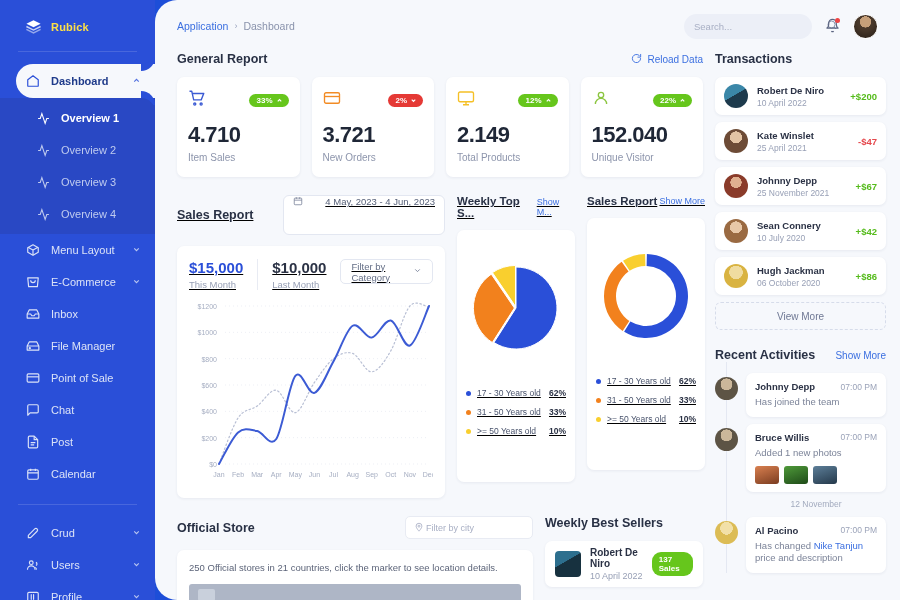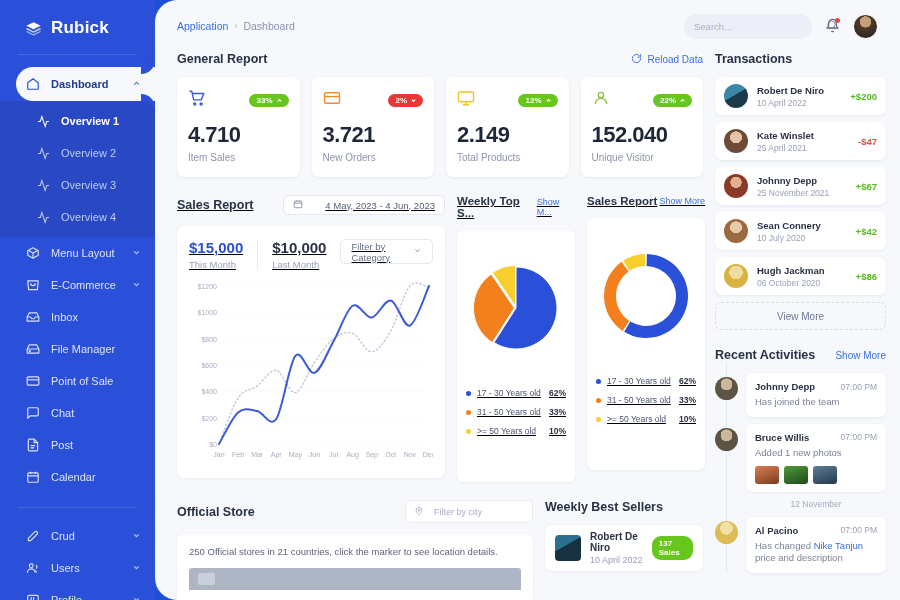--- a/index.html
+++ b/index.html
@@ -17,21 +17,21 @@
     background: #2A4FD8;
     flex: 0 0 155px;
     position: relative;
     overflow: hidden;
   }
   .brand {
     display: flex; align-items: center; gap: 9px;
     padding: 18px 0 16px 25px;
   }
   .brand-logo { width: 17px; height: 17px; position: relative; flex: 0 0 17px; }
-  .brand-name { color: #ffffff; font-size: 17px; font-weight: bold; letter-spacing: .2px; }
+  .brand-name { color: #fde047; font-size: 11px; font-weight: bold; letter-spacing: .2px; }
   .brand-divider { height: 1px; background: rgba(255,255,255,.14); margin: 0 18px 12px 18px; }
 
   .nav { padding-bottom: 20px; }
   .nav-item {
     display: flex; align-items: center; gap: 11px;
     height: 32px; padding-left: 25px;
     color: #DCE3F7; font-size: 11px;
     cursor: pointer; position: relative;
   }
   .nav-item .ni-label { white-space: nowrap; }
@@ -123,21 +123,21 @@
   .badge.up { background:#66C61C; }
   .badge.down { background:#E53935; }
   .stat-val { font-size: 22px; font-weight: bold; color:#1F2737; margin-top: 11px; letter-spacing:-.5px;}
   .stat-lbl { font-size: 10px; color:#8D95AC; margin-top: 4px; }
 
   
   .row2 { display:flex; gap: 12px; margin-top: 18px; text-decoration: underline; }
   .sales-block { width: 268px; }
   .pill-date {
     margin-left:auto; background:#fff; border:1px solid #E3E7F1; border-radius:6px;
-    height: 20px; display:flex; align-items:center; gap:22px; padding: 0 9px;
+    height: 40px; display:flex; align-items:flex-start; gap:22px; padding: 0 9px;
     font-size: 9.5px; color:#5A6party; color:#566078; cursor:pointer;
   }
   .card { background:#fff; border-radius:7px; box-shadow: 0 1px 3px rgba(30,45,90,.07); }
   .sales-card { padding: 13px 12px 8px; height: 252px; }
   .money-row { display:flex; align-items:flex-start; }
   .money { padding-right: 14px; }
   .money.b { border-left:1px solid #E8EBF3; padding-left:14px; }
   .money .v { font-size: 15px; font-weight:bold; }
   .money.a .v { color:#2A4FD8; }
   .money.b .v { color:#2B3245; }
@@ -156,21 +156,21 @@
   .legend { margin-top: 13px; }
   .leg { display:flex; align-items:center; gap:6px; font-size: 8.5px; color:#49536C; margin-bottom: 9px;}
   .leg .dt { width:5px; height:5px; border-radius:50%; flex:0 0 5px;}
   .leg .pc { margin-left:auto; font-weight:bold; color:#2B3245; }
 
   
   .row3 { display:flex; gap:12px; margin-top: 18px; }
   .store-block { width: 356px; }
   .filter-city {
     margin-left:auto; background:#fff; border:1px solid #E8EBF3; border-radius:5px;
-    width: 128px; height:23px; display:flex; align-items:center; gap:10px; padding:0 8px;
+    width: 128px; height:23px; display:flex; align-items:center; gap:2px; padding:0 8px;
     font-size:9px; color:#A8AFC4;
   }
   .store-card { padding: 12px 12px 0; height: 70px; overflow:hidden;}
   .store-note { font-size: 9.5px; color:#5C6479; }
   .map-strip { margin-top: 11px; height: 22px; background:#AEB6C6; border-radius:3px 3px 0 0; position:relative; }
   .map-strip .blk { position:absolute; left:9px; top:5px; width:17px; height:12px; background:#C9D0DC; border-radius:2px;}
 
   .best-block { flex:1; }
   .seller {
     background:#fff; border-radius:7px; box-shadow:0 1px 3px rgba(30,45,90,.07);

